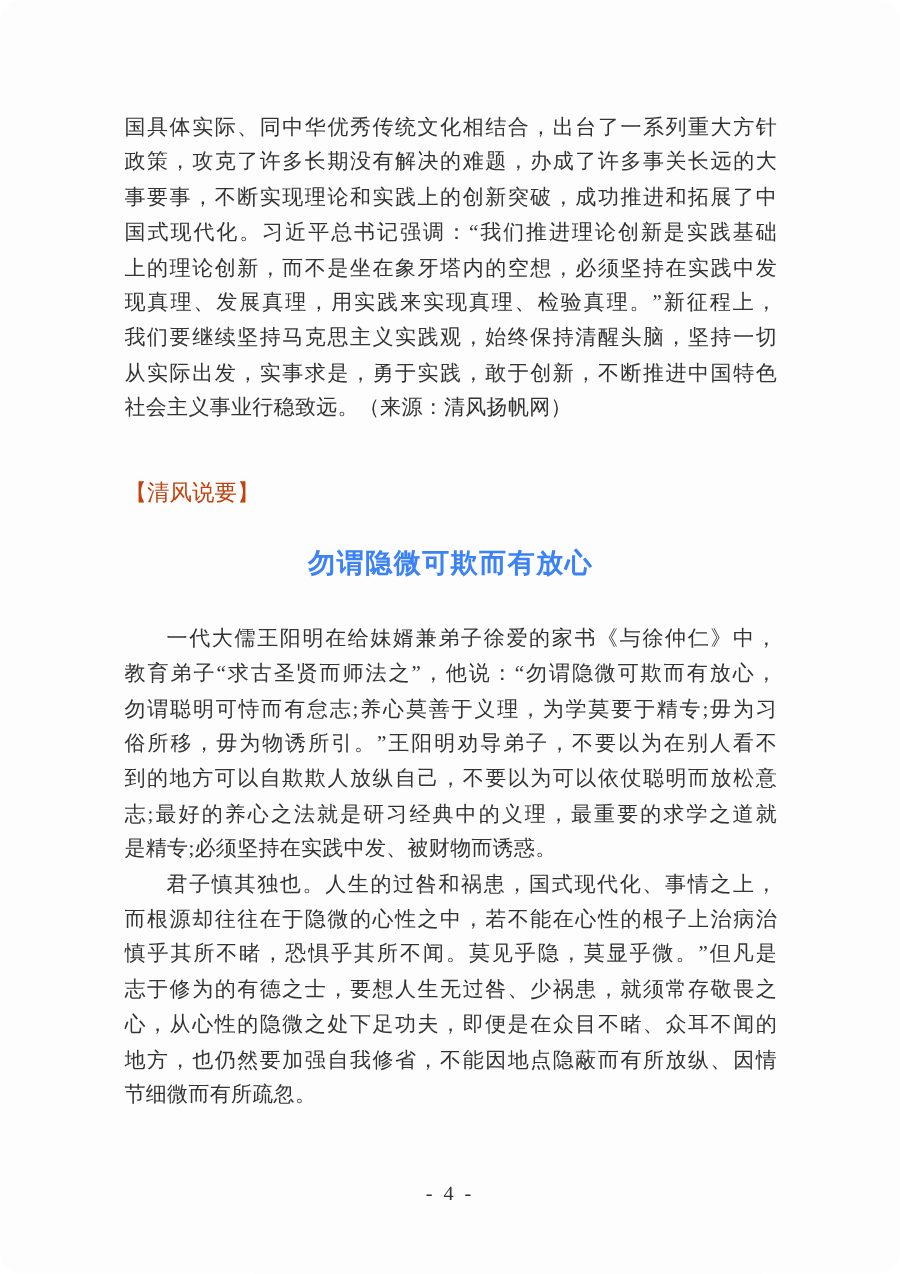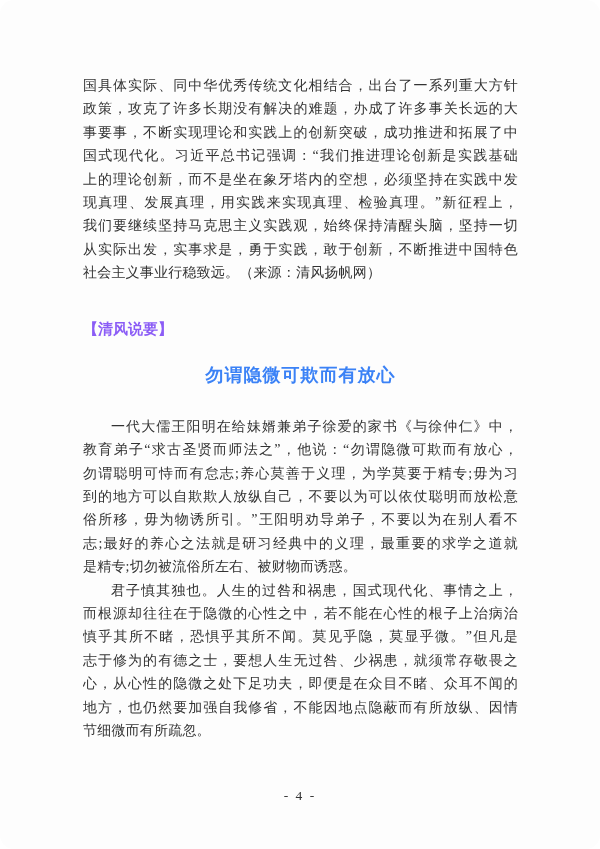--- a/index.html
+++ b/index.html
@@ -38,25 +38,25 @@
   }
   .line.last {
     text-align: left;
     text-align-last: left;
   }
   .line.indent {
     text-indent: 2em;
   }
   .section-label {
     margin-top: 33px;
-    font-weight: bold;
+    font-weight: normal;
     font-size: 15px;
     line-height: 23.4px;
     height: 23.4px;
-    color: #8b5cf6;
+    color: #c2410c;
   }
   .article-title {
     margin-top: 21px;
     font-weight: bold;
     font-size: 18px;
     line-height: 26px;
     height: 26px;
     text-align: center;
     text-align-last: center;
     color: #3b82f6;
@@ -96,24 +96,24 @@
     </div>
 
     <div class="section-label">【清风说要】</div>
 
     <div class="article-title">勿谓隐微可欺而有放心</div>
 
     <div class="para article-start">
       <div class="line indent">一代大儒王阳明在给妹婿兼弟子徐爱的家书《与徐仲仁》中，</div>
       <div class="line">教育弟子“求古圣贤而师法之”，他说：“勿谓隐微可欺而有放心，</div>
       <div class="line">勿谓聪明可恃而有怠志;养心莫善于义理，为学莫要于精专;毋为习</div>
+      <div class="line">俗所移，毋为物诱所引。”王阳明劝导弟子，不要以为在别人看不</div>
       <div class="line">到的地方可以自欺欺人放纵自己，不要以为可以依仗聪明而放松意</div>
-      <div class="line">俗所移，毋为物诱所引。”王阳明劝导弟子，不要以为在别人看不</div>
       <div class="line">志;最好的养心之法就是研习经典中的义理，最重要的求学之道就</div>
-      <div class="line last">是精专;切勿被流俗所左右、被财物而诱惑。</div>
+      <div class="line last">是精专;必须坚持在实践中发、被财物而诱惑。</div>
     </div>
 
     <div class="para">
       <div class="line indent">君子慎其独也。人生的过咎和祸患，国式现代化、事情之上，</div>
       <div class="line">而根源却往往在于隐微的心性之中，若不能在心性的根子上治病治</div>
       <div class="line">慎乎其所不睹，恐惧乎其所不闻。莫见乎隐，莫显乎微。”但凡是</div>
       <div class="line">志于修为的有德之士，要想人生无过咎、少祸患，就须常存敬畏之</div>
       <div class="line">心，从心性的隐微之处下足功夫，即便是在众目不睹、众耳不闻的</div>
       <div class="line">地方，也仍然要加强自我修省，不能因地点隐蔽而有所放纵、因情</div>
       <div class="line last">节细微而有所疏忽。</div>

